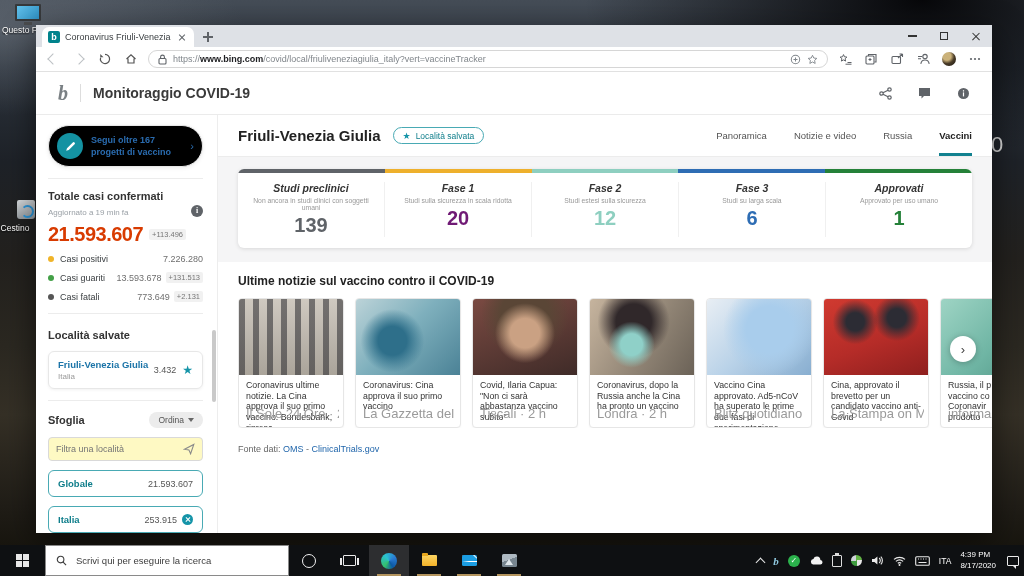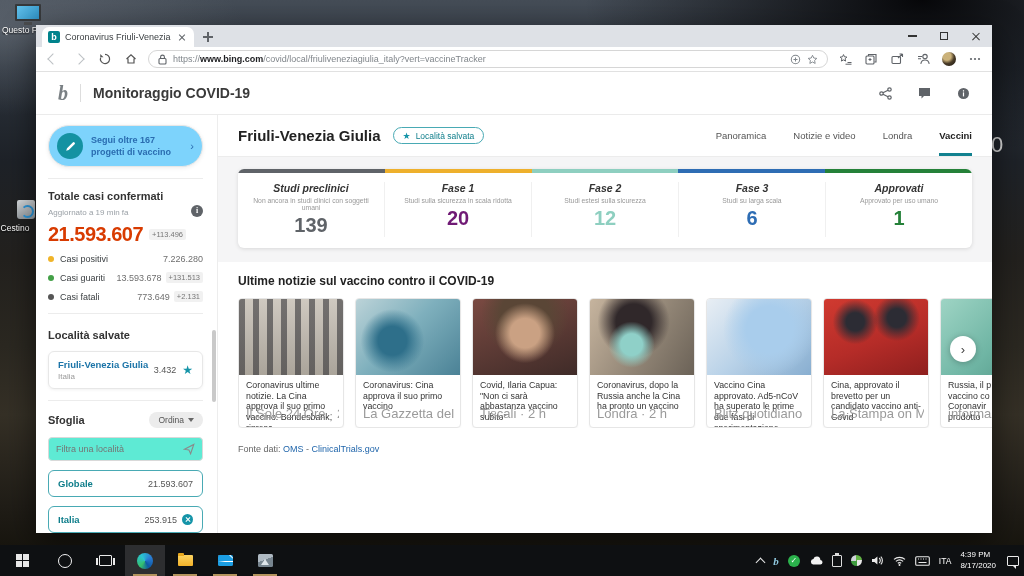--- a/index.html
+++ b/index.html
@@ -63,21 +63,21 @@
   .hdr-div { width:1px; height:18px; background:#ddd; margin:0 12px; }
   .page-title { font-size:14px; font-weight:bold; color:#3a3a3a; }
   .hdr-icons { margin-left:auto; display:flex; align-items:center; gap:26px; color:#5f6368; }
 
   .page-body { flex:1; display:flex; min-height:0; position:relative; }
 
   
   .sidebar { width:182px; flex:0 0 auto; background:#fff; border-right:1px solid #ededed; padding:10px 14px 0 12px; position:relative; overflow:hidden; }
   .sb-scrollthumb { position:absolute; right:1px; top:215px; width:4px; height:72px; background:#c9c9c9; border-radius:2px; }
   .follow-card { border:1px solid #e7e7e7; border-radius:22px; box-shadow:0 1px 4px rgba(0,0,0,.08);
-                 display:flex; align-items:center; gap:8px; padding:7px 8px; background:#7dd3fc; }
+                 display:flex; align-items:center; gap:8px; padding:7px 8px; background:#000000; }
   .follow-ic { width:26px; height:26px; border-radius:50%; background:#1492a2; display:flex; align-items:center; justify-content:center; flex:0 0 auto; }
   .follow-txt { flex:1; font-size:9px; font-weight:bold; color:#2a6cb0; line-height:1.35; }
   .sb-chev { color:#2a6cb0; font-size:11px; }
   .sb-div { border:none; border-top:1px solid #ececec; margin:11px 0; }
   .sb-h { font-size:11px; font-weight:bold; color:#333; }
   .row-between { display:flex; align-items:center; justify-content:space-between; }
   .updated { font-size:8px; color:#9aa0a6; margin-top:4px; }
   .info-dot { width:12px; height:12px; border-radius:50%; background:#5f6368; color:#fff; font-size:8px; font-weight:bold;
               display:flex; align-items:center; justify-content:center; font-family:"Liberation Serif",serif; }
   .total-row { display:flex; align-items:center; gap:6px; margin-top:6px; }
@@ -90,21 +90,21 @@
   .stat-row .badge { margin-left:4px; }
   .saved-card { border:1px solid #e7e7e7; border-radius:6px; box-shadow:0 1px 3px rgba(0,0,0,.06);
                 padding:7px 9px; display:flex; align-items:center; margin-top:8px; }
   .saved-name { font-size:9.5px; font-weight:bold; color:#1b74a8; }
   .saved-sub { font-size:8px; color:#9a9a9a; margin-top:2px; }
   .saved-right { margin-left:auto; display:flex; align-items:center; gap:6px; }
   .saved-val { font-size:9px; color:#555; }
   .star-teal { color:#1594a8; font-size:12px; }
   .sort-pill { background:#ececec; border-radius:12px; padding:3px 9px; font-size:8.5px; color:#555; display:flex; align-items:center; gap:4px; }
   .caret { width:0; height:0; border-left:3.5px solid transparent; border-right:3.5px solid transparent; border-top:4px solid #666; }
-  .filter-box { border:1px solid #d9d9d9; border-radius:4px; height:24px; margin-top:9px; display:flex; align-items:center; padding:0 7px; gap:6px; background:#5eead4; }
+  .filter-box { border:1px solid #d9d9d9; border-radius:4px; height:24px; margin-top:9px; display:flex; align-items:center; padding:0 7px; gap:6px; background:#fef9c3; }
   .filter-box input { border:none; outline:none; flex:1; font-size:9px; color:#444; font-family:inherit; min-width:0; background:transparent; }
   .region-card { border:1.5px solid #49aab4; border-radius:6px; padding:7px 9px; margin-top:9px; display:flex; align-items:center; background:#fff; }
   .region-name { font-size:9.5px; font-weight:bold; color:#0f7e8b; }
   .region-right { margin-left:auto; display:flex; align-items:center; gap:5px; }
   .region-val { font-size:9px; color:#555; }
   .remove-dot { width:11px; height:11px; border-radius:50%; background:#1594a8; position:relative; }
   .remove-dot:before,.remove-dot:after { content:""; position:absolute; left:2.5px; top:5px; width:6px; height:1.2px; background:#fff; }
   .remove-dot:before{ transform:rotate(45deg);} .remove-dot:after{ transform:rotate(-45deg);}
 
   
@@ -411,21 +411,21 @@
     <div class="main">
       <div class="main-header">
         <span class="loc-title">Friuli-Venezia Giulia</span>
         <span class="saved-pill">
           <span class="star-teal">★</span>
           <span>Località salvata</span>
         </span>
         <div class="mtabs">
           <span class="mtab">Panoramica</span>
           <span class="mtab">Notizie e video</span>
-          <span class="mtab">Londra</span>
+          <span class="mtab">Russia</span>
           <span class="mtab active">Vaccini</span>
         </div>
       </div>
 
       <div class="phase-band">
         <div class="phase-card">
           <div class="phase-topbar">
             <span style="background: rgb(95, 99, 104);"></span>
             <span style="background: rgb(238, 176, 44);"></span>
             <span style="background: rgb(142, 207, 192);"></span>
@@ -520,20 +520,27 @@
 
 <div class="taskbar">
   <div class="tb-btn start">
     <span class="win-logo">
         <span></span>
         <span></span>
         <span></span>
         <span></span>
       </span>
   </div>
+  <div class="tb-search">
+    <svg width="11" height="11" viewBox="0 0 12 12">
+        <circle cx="5" cy="5" r="3.6" fill="none" stroke="#3c3c3c" stroke-width="1.2"></circle>
+        <path d="M7.8 7.8 11 11" stroke="#3c3c3c" stroke-width="1.2"></path>
+      </svg>
+    <span>Scrivi qui per eseguire la ricerca</span>
+  </div>
   <div class="tb-btn tb-app">
       <span class="cortana-ic"></span>
     </div>
   <div class="tb-btn tb-app">
       <span class="taskview-ic"></span>
     </div>
   <div class="tb-btn tb-app active">
     <span class="edge-ic"></span>
     <span class="run-line"></span>
   </div>

